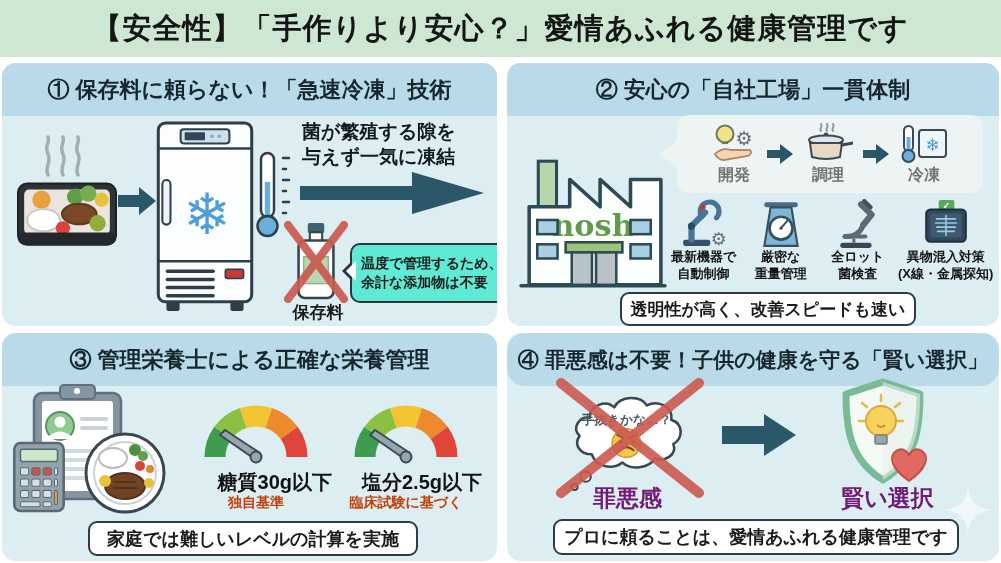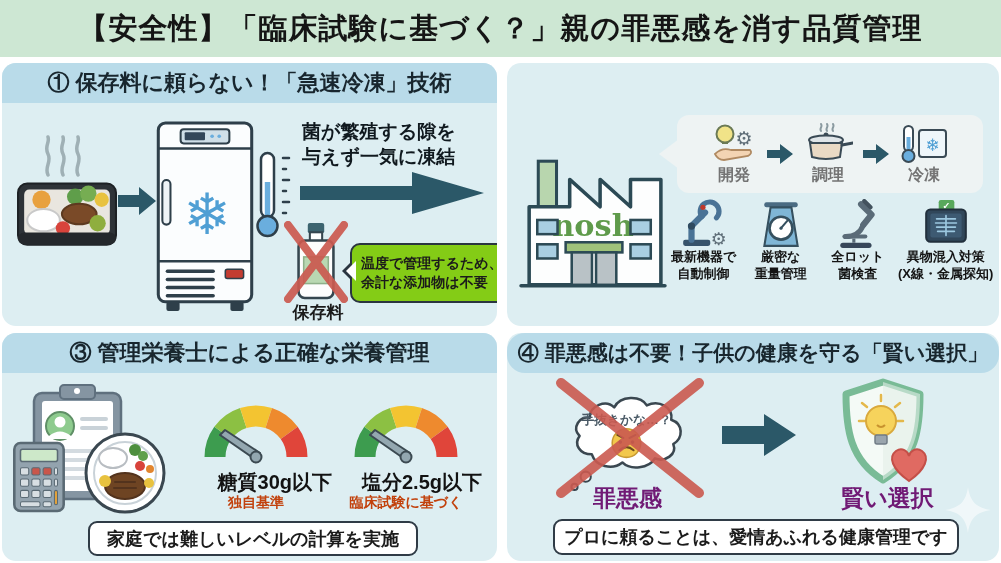--- a/index.html
+++ b/index.html
@@ -2,47 +2,47 @@
 <html><head>
 <meta charset="utf-8">
 <style>
   html,body{margin:0;padding:0;}
   .canvas{position:relative;width:1001px;height:563px;background:#ffffff;overflow:hidden;
           font-family:"Liberation Sans",sans-serif;color:#1b1b1b;}
   .abs{position:absolute;}
   .banner{left:0;top:0;width:1001px;height:57px;background:#cde7d3;display:flex;
           align-items:center;justify-content:center;font-size:29px;font-weight:bold;color:#151515;letter-spacing:1px;}
   .panel{background:#ddeef2;border-radius:14px;overflow:hidden;}
-  .panel-head{position:absolute;left:0;top:0;width:100%;height:40px;background:#b9dbe9;
+  .panel-head{position:absolute;left:0;top:0;width:100%;height:53px;background:#b9dbe9;
           display:flex;align-items:center;justify-content:center;font-weight:bold;color:#18262e;}
   .p1 .panel-head,.p2 .panel-head,.p3 .panel-head{font-size:22px;}
   .p4 .panel-head{font-size:21px;border-radius:18px;}
   .note-box{background:#ffffff;border:2.5px solid #2f3b46;border-radius:9px;display:flex;
           align-items:center;justify-content:center;font-weight:bold;white-space:nowrap;}
   .freeze-text{font-size:19px;font-weight:bold;line-height:1.32;color:#10191f;}
-  .bubble{background:#84cc16;border:2.5px solid #2a3540;border-radius:10px;display:flex;flex-direction:column;
+  .bubble{background:#5eead4;border:2.5px solid #2a3540;border-radius:10px;display:flex;flex-direction:column;
           justify-content:center;padding:4px 9px;font-size:14px;font-weight:bold;line-height:1.35;}
   .bubble:before{content:"";position:absolute;left:-20px;top:16px;border:10px solid transparent;border-right-color:#2a3540;}
   .bubble:after{content:"";position:absolute;left:-16px;top:16px;border:10px solid transparent;border-right-color:#ffffff;}
   .icon-label{font-size:16px;font-weight:bold;color:#737373;text-align:center;margin-top:2px;}
   .qc-col{display:flex;flex-direction:column;align-items:center;width:86px;}
   .qc-label{font-size:13px;font-weight:bold;line-height:1.28;text-align:center;color:#141414;}
   .proc-row{display:flex;align-items:center;justify-content:center;gap:10px;height:100%;}
   .proc-item{display:flex;flex-direction:column;align-items:center;}
   .gauge-value{font-size:20px;font-weight:bold;text-align:right;color:#121212;}
   .gauge-note{font-size:14px;font-weight:bold;text-align:center;color:#c2410c;}
   .big-label{font-size:23px;font-weight:bold;text-align:center;color:#701a75;}
 </style>
 </head>
 <body>
 
 <div class="canvas">
 
   <div class="abs banner">
-    <span>【安全性】「臨床試験に基づく？」親の罪悪感を消す品質管理</span>
+    <span>【安全性】「手作りより安心？」愛情あふれる健康管理です</span>
   </div>
 
   <div class="abs panel p1" style="left:2px;top:63px;width:495px;height:263px;">
     <div class="panel-head">
       <span>① 保存料に頼らない！「急速冷凍」技術</span>
     </div>
 
     <svg class="abs" style="left:40px;top:72px;" width="46" height="42" viewBox="0 0 46 42">
       <g fill="none" stroke="#9fb0b5" stroke-width="3.5" stroke-linecap="round">
         <path d="M6,40 C2,32 10,27 6,19 C2,11 8,8 6,2"></path>
@@ -127,20 +127,23 @@
     </svg>
     <div class="abs" style="left:278px;top:238px;width:76px;text-align:center;font-size:17px;font-weight:bold;">保存料</div>
 
     <div class="abs bubble" style="left:348px;top:180px;width:142px;height:48px;">
       <div>温度で管理するため、</div>
       <div>余計な添加物は不要</div>
     </div>
   </div>
 
   <div class="abs panel p2" style="left:507px;top:63px;width:492px;height:263px;">
+    <div class="panel-head">
+      <span>② 安心の「自社工場」一貫体制</span>
+    </div>
 
     <svg class="abs" style="left:10px;top:88px;" width="152" height="142" viewBox="0 0 150 140">
       <rect x="21" y="10" width="18" height="48" fill="#b8d6ae" stroke="#2c4a55" stroke-width="3"></rect>
       <polygon points="12,55 52,55 52,28 82,55 82,28 112,55 112,28 142,28 142,132 12,132" fill="#fdfefe" stroke="#2c4a55" stroke-width="3.5" stroke-linejoin="round"></polygon>
       <text x="75" y="84" text-anchor="middle" font-size="30" font-weight="bold" fill="#5f9b4b" font-family="DejaVu Serif, serif">nosh</text>
       <rect x="20" y="68" width="20" height="14" fill="#a9cfe2" stroke="#2c4a55" stroke-width="2.5"></rect>
       <rect x="20" y="92" width="20" height="14" fill="#a9cfe2" stroke="#2c4a55" stroke-width="2.5"></rect>
       <rect x="112" y="68" width="20" height="14" fill="#a9cfe2" stroke="#2c4a55" stroke-width="2.5"></rect>
       <rect x="112" y="92" width="20" height="14" fill="#a9cfe2" stroke="#2c4a55" stroke-width="2.5"></rect>
       <rect x="48" y="90" width="56" height="10" fill="#9fc27a" stroke="#2c4a55" stroke-width="2.5"></rect>
@@ -252,20 +255,23 @@
               <line x1="16" y1="31" x2="32" y2="31"></line>
           </g>
         </svg>
         <div class="qc-label">
           <div>異物混入対策</div>
           <div>(X線・金属探知)</div>
         </div>
       </div>
     </div>
 
+    <div class="abs note-box" style="left:113px;top:229px;width:292px;height:30px;font-size:17px;">
+      <span>透明性が高く、改善スピードも速い</span>
+    </div>
   </div>
 
   <div class="abs panel p3" style="left:2px;top:333px;width:495px;height:228px;">
     <div class="panel-head">
       <span>③ 管理栄養士による正確な栄養管理</span>
     </div>
 
     <svg class="abs" style="left:28px;top:50px;" width="95" height="120" viewBox="0 0 95 120">
       <rect x="4" y="10" width="87" height="106" rx="8" fill="#8595a2" stroke="#5f707e" stroke-width="2.5"></rect>
       <rect x="12" y="18" width="71" height="90" rx="3" fill="#ffffff"></rect>

